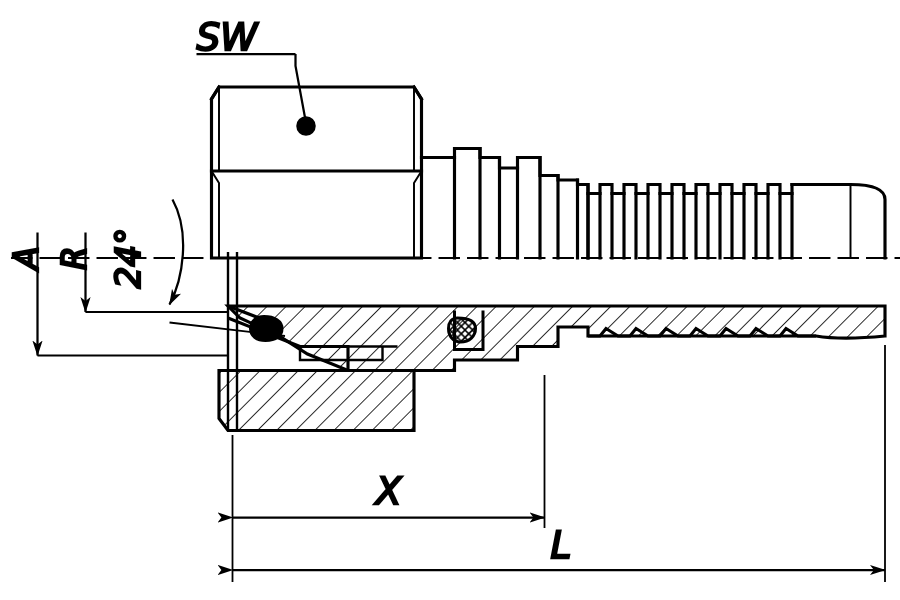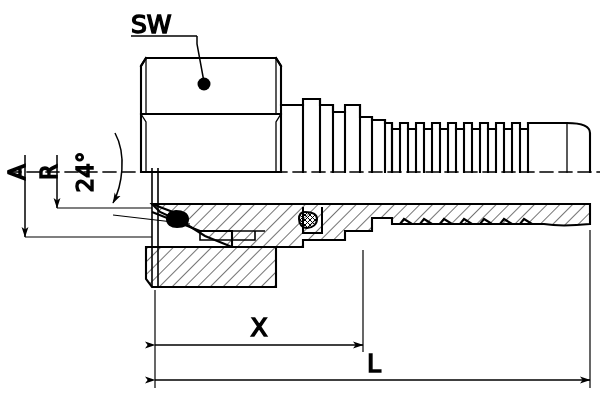--- a/index.html
+++ b/index.html
@@ -1,18 +1,18 @@
 <!DOCTYPE html>
 <html><head>
 <meta charset="utf-8">
 <style>
   html,body{margin:0;padding:0;background:#ffffff;}
   body{width:600px;height:400px;overflow:hidden;
        font-family:"DejaVu Sans","Liberation Sans",sans-serif;}
-  #stage{position:relative;width:600px;height:400px;background:#fff;}
+  #stage{position:relative;width:600px;height:400px;background:#fff;font-style:italic;}
   svg{display:block;}
   .lbl{font-family:"DejaVu Sans","Liberation Sans",sans-serif;fill:#000;}
 </style>
 </head>
 <body>
 
 <div id="stage">
 <svg width="600" height="400" viewBox="0 0 600 400">
 
   <defs>

